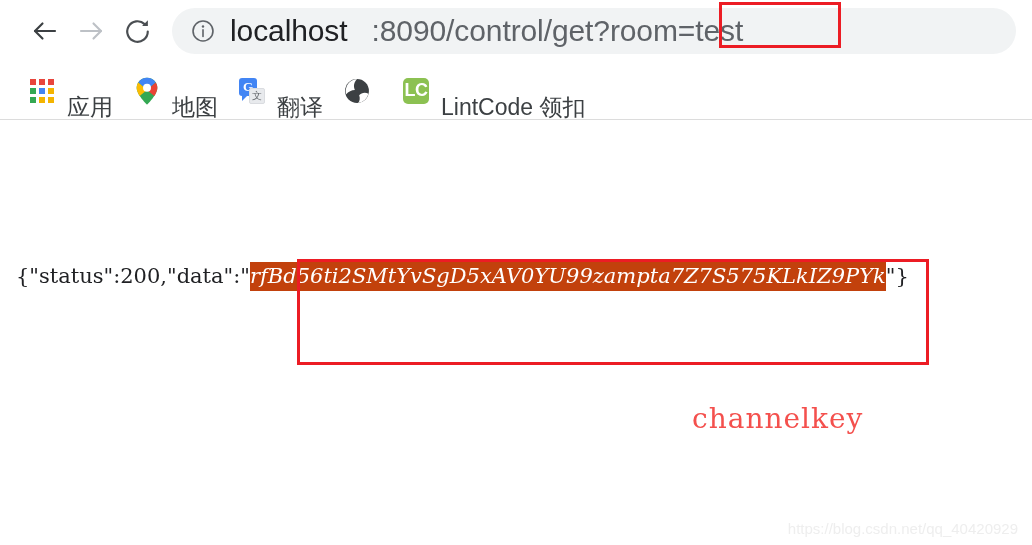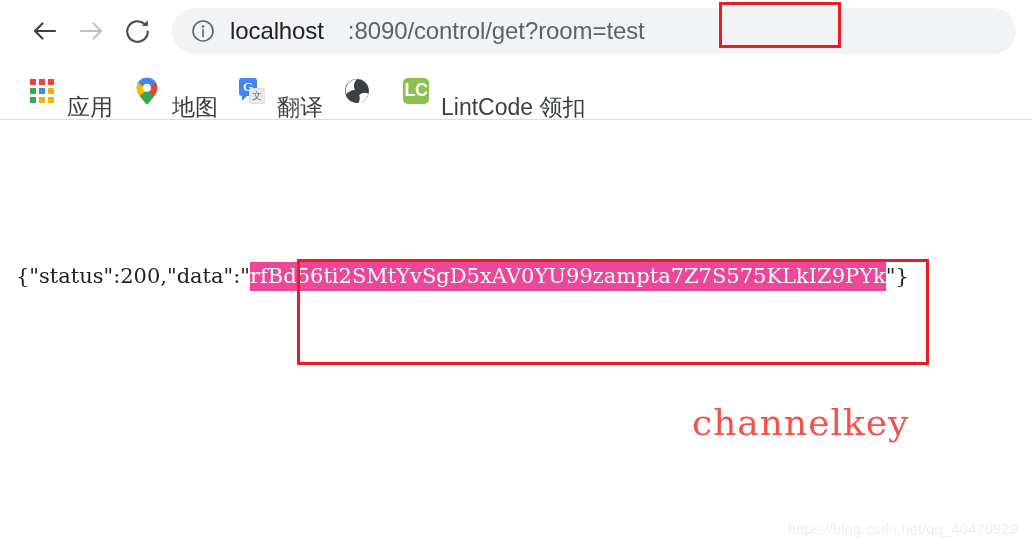--- a/index.html
+++ b/index.html
@@ -61,21 +61,21 @@
 
   #info-icon {
     flex: 0 0 auto;
     margin-right: 14px;
     display: flex;
     align-items: center;
   }
 
   #url-text {
     font-family: "Liberation Sans", sans-serif;
-    font-size: 24px;
+    font-size: 30px;
     color: #9aa0a6;
     white-space: nowrap;
     letter-spacing: -0.1px;
     line-height: 1;
     display: flex;
     align-items: flex-end;
   }
   #url-host { color: #202124; }
   #url-rest { color: #5f6368; margin-left: 24px; }
   #url-param-value {
@@ -217,42 +217,43 @@
     font-size: 21px;
     color: #202124;
     white-space: nowrap;
     line-height: 1;
     letter-spacing: 0px;
   }
 
   #json-line .plain { color: #202124; }
 
   #data-selection {
-    background: #ec4899;
+    background: #c2410c;
     color: #ffffff;
     padding: 2px 0 3px 0;
+    font-style: italic;
   }
 
   #json-highlight-box {
     position: absolute;
     left: 297px;
     top: 139px;
     width: 632px;
     height: 106px;
     border: 3px solid #ec1c24;
     box-sizing: border-box;
     pointer-events: none;
   }
 
   #annotation-channelkey {
     position: absolute;
     left: 692px;
     top: 282px;
     font-family: "DejaVu Serif", "Liberation Serif", serif;
-    font-size: 36px;
+    font-size: 28px;
     color: #f4504d;
     letter-spacing: 1px;
     white-space: nowrap;
   }
 
   #watermark {
     position: absolute;
     right: 14px;
     bottom: 8px;
     font-family: "Liberation Sans", sans-serif;

